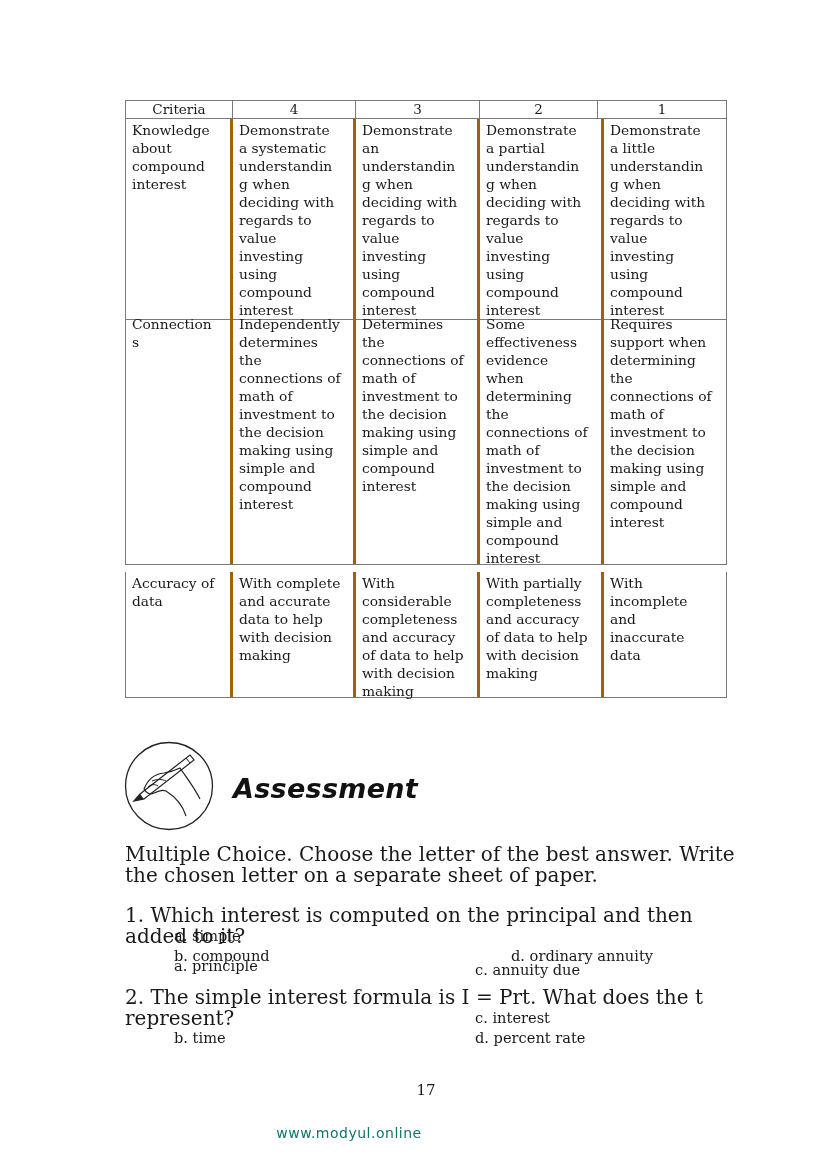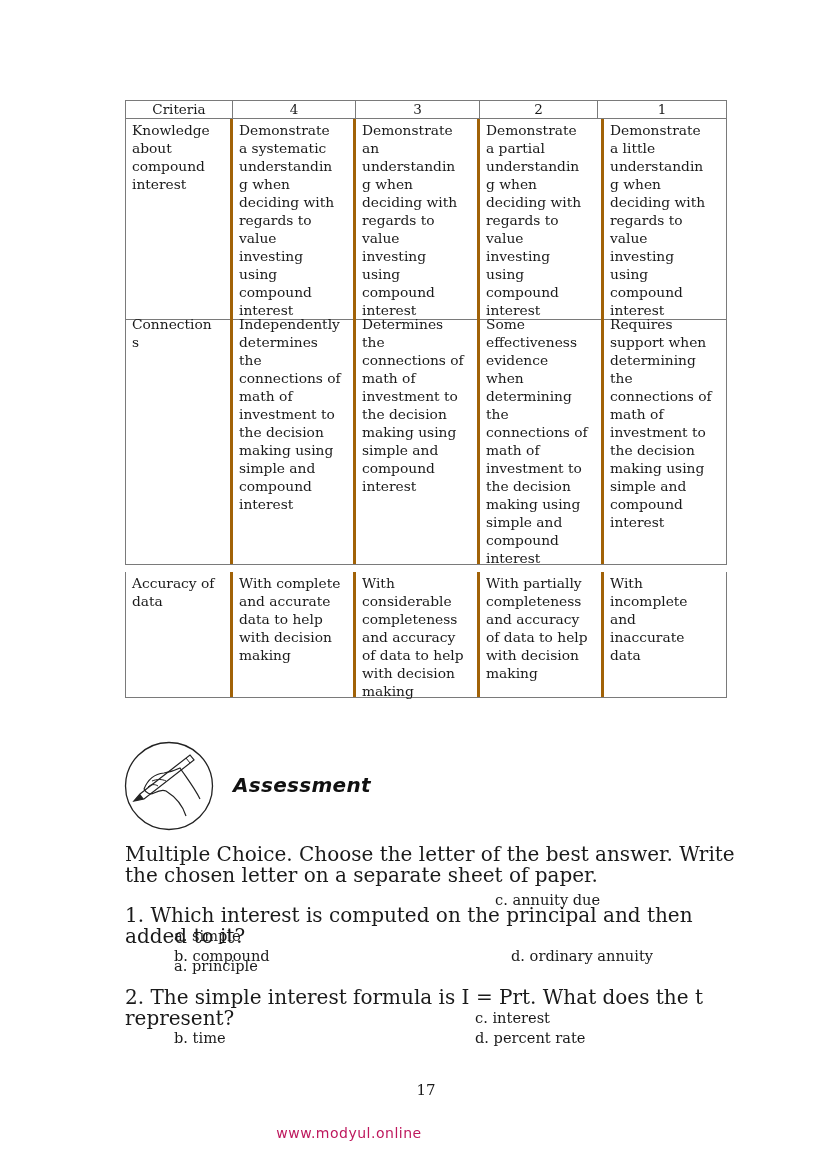--- a/index.html
+++ b/index.html
@@ -21,33 +21,33 @@
           padding: 2px 6px 0 6px; font-size: 13.8px; line-height: 18px; white-space: pre-line; }
   .cell:last-child { border-right: none; }
   .c0 { width: 107px; } .c1 { width: 123px; } .c2 { width: 124px; }
   .c3 { width: 124px; } .c4 { width: 122px; }
   .h0 { width: 107px; } .h1 { width: 123px; } .h2 { width: 124px; }
   .h3 { width: 118px; } .h4 { width: 128px; }
 
   
   .assess-icon { position: absolute; left: 124px; top: 741px; width: 90px; height: 90px; }
   .assess-title { position: absolute; left: 233px; top: 773px; font-family: "DejaVu Sans", "Liberation Sans", sans-serif;
-                  font-weight: bold; font-style: italic; font-size: 20px; letter-spacing: 0.3px; color: #111; }
+                  font-weight: bold; font-style: italic; font-size: 27px; letter-spacing: 0.3px; color: #111; }
 
   
   .text { position: absolute; font-size: 20px; line-height: 21px; }
   .instr { left: 125px; top: 844px; width: 610px; }
   .q { left: 125px; width: 610px; }
   .opt { position: absolute; font-size: 14.6px; line-height: 20px; }
   .opt-left { left: 174px; }
   .opt-right { left: 475px; }
 
   .page-num { position: absolute; left: 0; width: 852px; top: 1081px; text-align: center; font-size: 15px; }
   .watermark { position: absolute; left: 0; width: 698px; top: 1125px; text-align: center;
-               font-family: "DejaVu Sans", "Liberation Sans", sans-serif; font-size: 14px; color: #be185d; letter-spacing: 0.5px; }
+               font-family: "DejaVu Sans", "Liberation Sans", sans-serif; font-size: 14px; color: #0f766e; letter-spacing: 0.5px; }
 </style>
 </head>
 <body>
 
 <div class="page">
 
   <div class="rubric">
     <div class="hdr-row">
       <div class="hdr-cell h0">Criteria</div>
       <div class="hdr-cell h1">4</div>
@@ -201,21 +201,21 @@
       <path d="M24 46 C27 43 31 43 34 45" fill="none" stroke="#222" stroke-width="1"></path>
       <path d="M28 40 C33 38 38 38 42 40" fill="none" stroke="#222" stroke-width="1"></path>
     </svg>
   </div>
   <div class="assess-title">Assessment</div>
 
   <div class="text instr">Multiple Choice. Choose the letter of the best answer. Write the chosen letter on a separate sheet of paper.</div>
 
   <div class="text q" style="top:905px;">1. Which interest is computed on the principal and then added to it?</div>
   <div class="opt opt-left" style="top:926px;">a. simple</div>
-  <div class="opt opt-right" style="top:890px;margin-left:20px;">c. annuity due</div>
+  <div class="opt opt-right" style="top:960px;">c. annuity due</div>
   <div class="opt opt-left" style="top:946px;">b. compound</div>
   <div class="opt opt-right" style="top:946px;margin-left:36px;">d. ordinary annuity</div>
 
   <div class="text q" style="top:987px;">2. The simple interest formula is I = Prt.  What does the t represent?</div>
   <div class="opt opt-left" style="top:956px;">a. principle</div>
   <div class="opt opt-right" style="top:1008px;">c. interest</div>
   <div class="opt opt-left" style="top:1028px;">b. time</div>
   <div class="opt opt-right" style="top:1028px;">d. percent rate</div>
 
   <div class="page-num">17</div>

